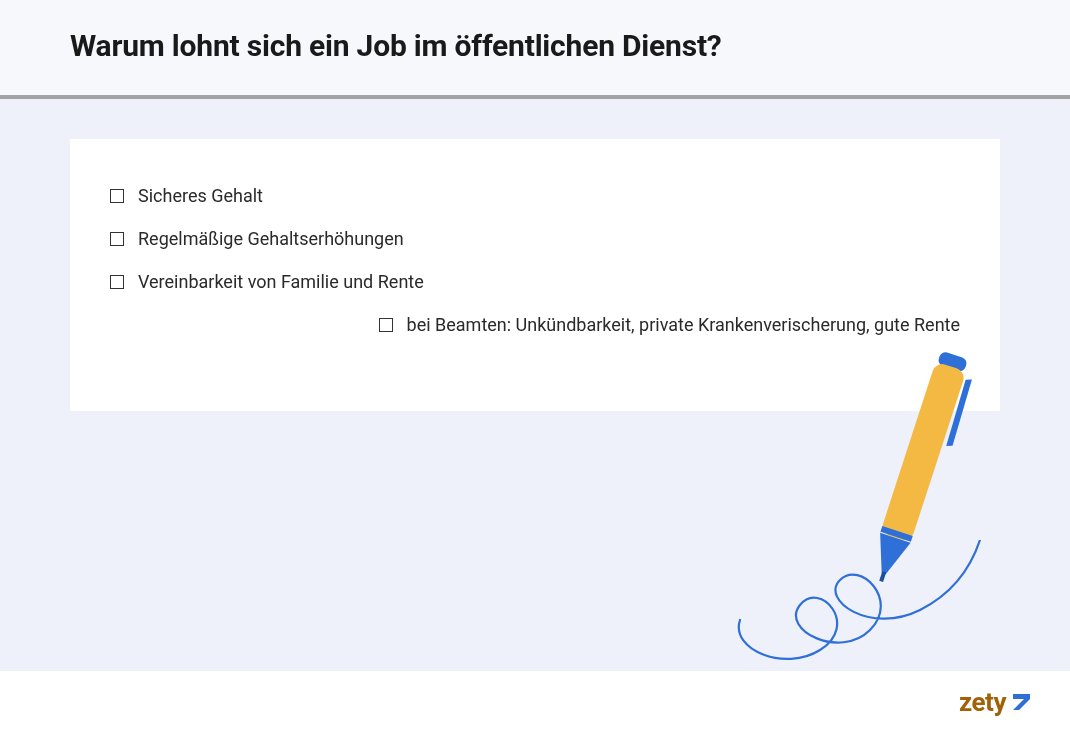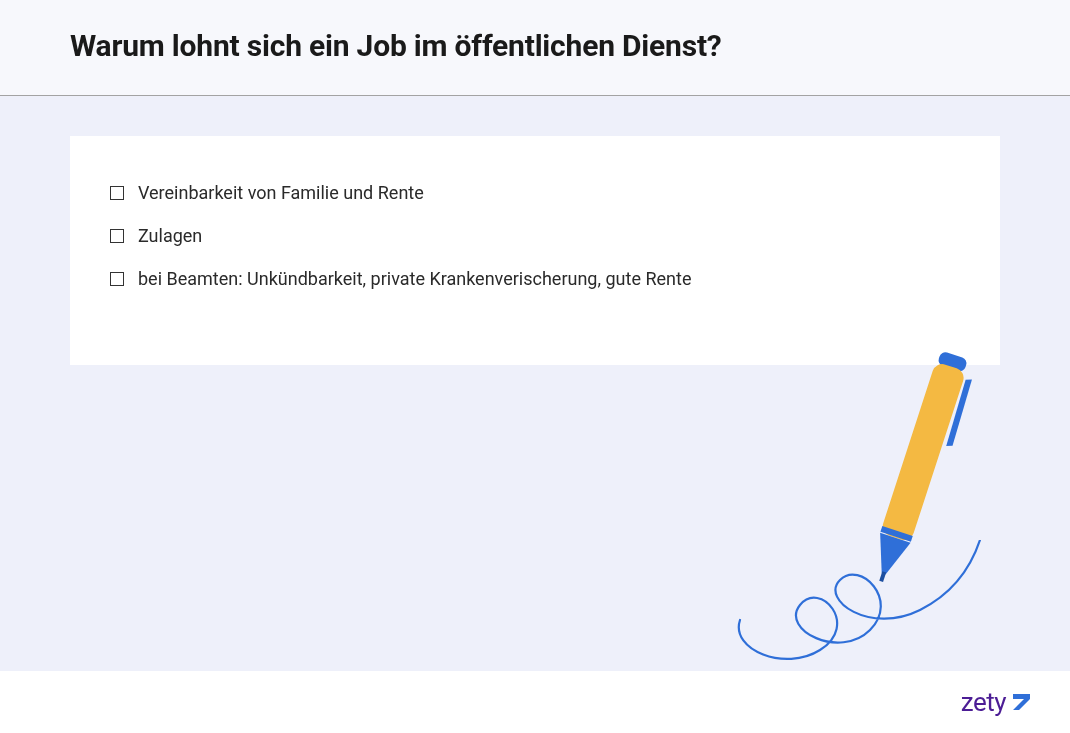--- a/index.html
+++ b/index.html
@@ -7,42 +7,42 @@
     width: 1070px;
     height: 733px;
     font-family: -apple-system, BlinkMacSystemFont, "Segoe UI", Roboto, Helvetica, Arial, sans-serif;
     background: #eef0fa;
     position: relative;
     overflow: hidden;
   }
   .header {
     background: #f7f8fc;
     padding: 28px 70px 32px 70px;
-    border-bottom: 1px solid #a3a3a3;
+    border-bottom: 4px solid #a3a3a3;
   }
   .header h1 {
     font-size: 30px;
     font-weight: 700;
     color: #1a1a1a;
     letter-spacing: -0.2px;
   }
   .card {
     background: #ffffff;
     margin: 40px 70px 0 70px;
     padding: 46px 40px 60px 40px;
     position: relative;
     z-index: 2;
   }
   .item {
     display: flex;
     align-items: center;
     gap: 14px;
     margin-bottom: 22px;
   }
-  .item:last-child { margin-bottom: 16px; }
+  .item:last-child { margin-bottom: 16px; justify-content: flex-end; }
   .checkbox {
     width: 14px;
     height: 14px;
     border: 1.5px solid #333;
     flex-shrink: 0;
   }
   .item-label {
     font-size: 18px;
     color: #2a2a2a;
   }
@@ -77,40 +77,44 @@
     padding: 0 36px;
     z-index: 4;
   }
   .logo {
     display: flex;
     align-items: center;
     gap: 4px;
   }
   .logo-text {
     font-size: 26px;
-    font-weight: 400;
-    color: #4c1d95;
+    font-weight: 700;
+    color: #a16207;
     letter-spacing: -0.5px;
   }
 </style>
 </head>
 <body>
 
 <div class="header">
   <h1>Warum lohnt sich ein Job im öffentlichen Dienst?</h1>
 </div>
 
 <div class="card">
   <div class="item">
     <span class="checkbox"></span>
-    <span class="item-label">Vereinbarkeit von Familie und Rente</span>
+    <span class="item-label">Sicheres Gehalt</span>
   </div>
   <div class="item">
     <span class="checkbox"></span>
-    <span class="item-label">Zulagen</span>
+    <span class="item-label">Regelmäßige Gehaltserhöhungen</span>
+  </div>
+  <div class="item">
+    <span class="checkbox"></span>
+    <span class="item-label">Vereinbarkeit von Familie und Rente</span>
   </div>
   <div class="item">
     <span class="checkbox"></span>
     <span class="item-label">bei Beamten: Unkündbarkeit, private Krankenverischerung, gute Rente</span>
   </div>
 </div>
 
 <div class="squiggle-wrap">
   <svg viewBox="0 0 340 150" width="340" height="150">
     <path d="M 310 0 C 300 30, 280 55, 250 70 C 200 95, 150 60, 170 40 C 190 20, 230 60, 200 90 C 170 120, 110 90, 130 65 C 150 40, 190 85, 150 110 C 115 132, 60 110, 70 80" fill="none" stroke="#2f6fd8" stroke-width="2.2" stroke-linecap="round"></path>

